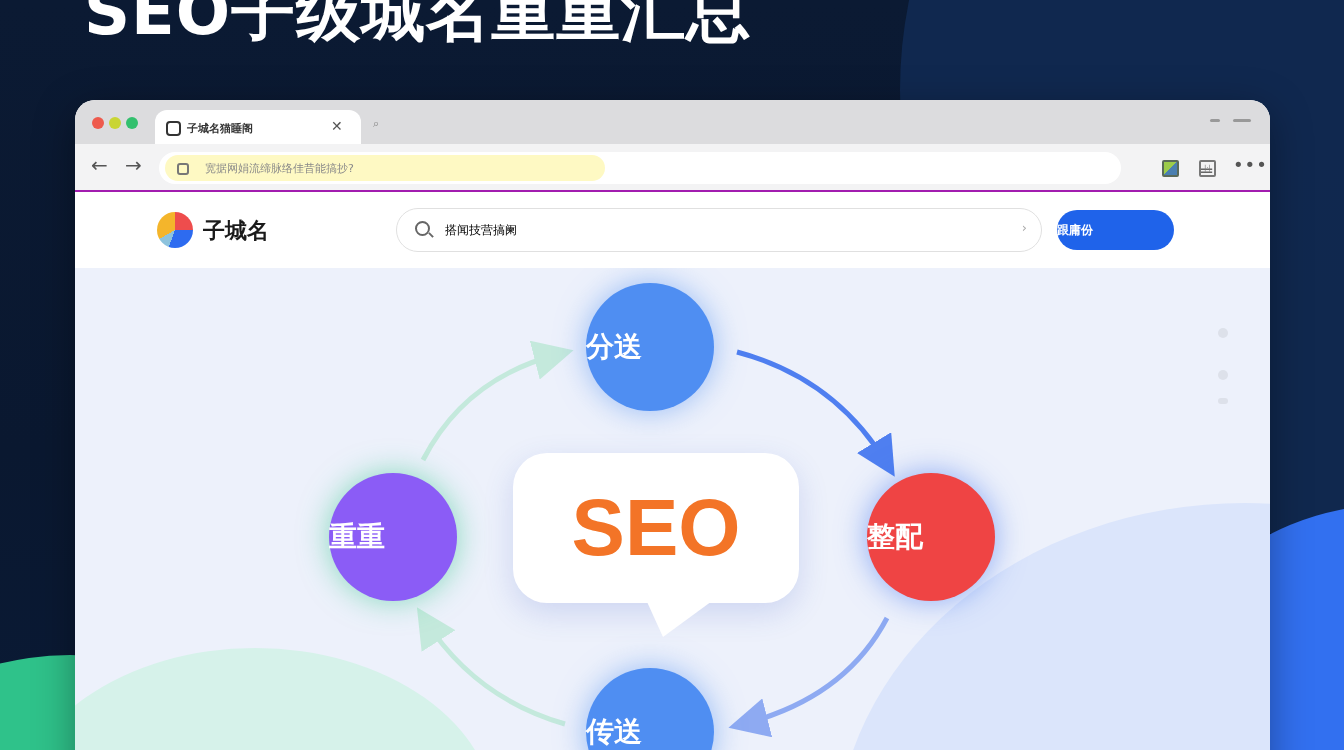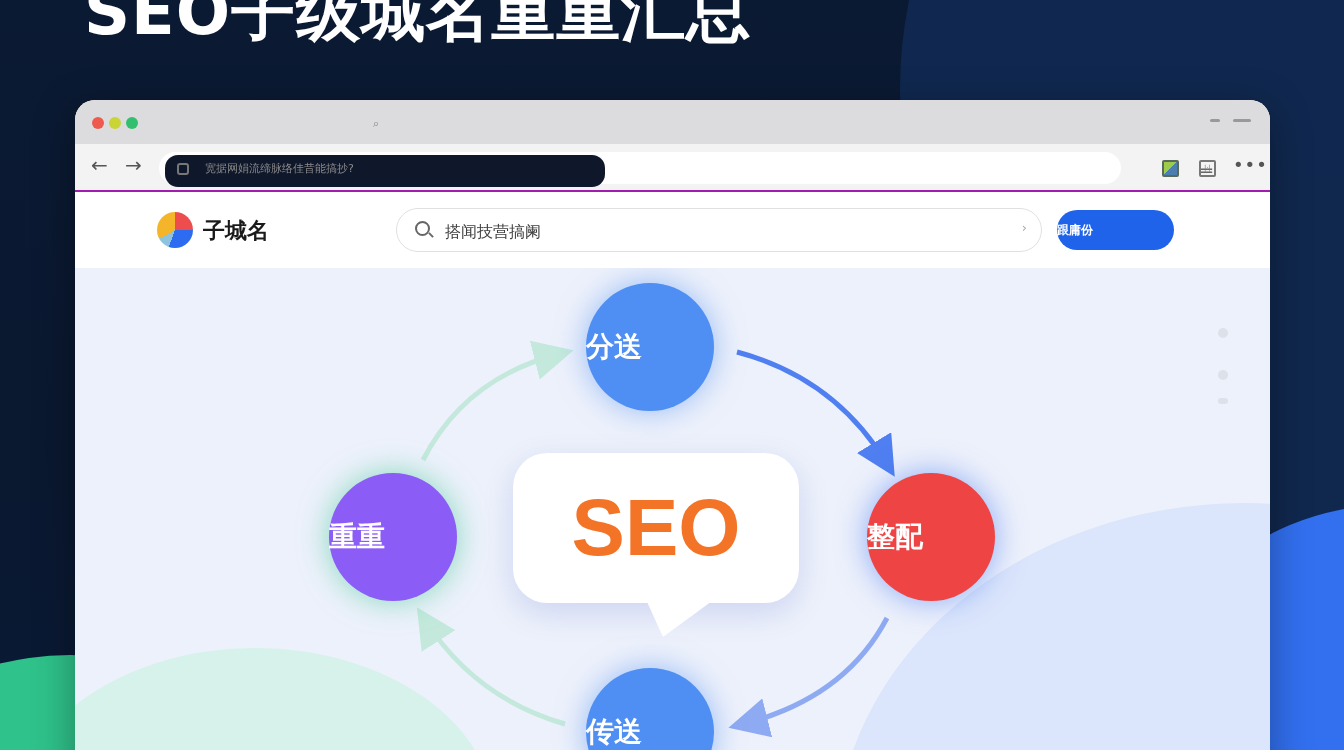--- a/index.html
+++ b/index.html
@@ -49,22 +49,22 @@
   .win-min { position:absolute; left:1135px; top:19px; width:10px; height:3px; background:#999; border-radius:2px; }
   .win-max { position:absolute; left:1158px; top:19px; width:18px; height:3px; background:#999; border-radius:2px; }
   .navbar { position:absolute; left:0; top:44px; width:100%; height:46px; background:#f3f3f4; }
   .nav-btn { position:absolute; top:9px; font-size:20px; color:#555; }
   .back { left:16px; } .fwd { left:50px; }
   .urlbar {
     position:absolute; left:84px; top:8px; width:962px; height:32px;
     background:#ffffff; border-radius:16px;
   }
   .url-inner {
-    position:absolute; left:6px; top:3px; width:440px; height:32px;
-    background:#0f172a; border-radius:13px;
+    position:absolute; left:6px; top:3px; width:440px; height:26px;
+    background:#fef9c3; border-radius:13px;
   }
   .url-icon {
     position:absolute; left:12px; top:8px; width:8px; height:8px;
     border:2px solid #777; border-radius:3px;
   }
   .url-text { position:absolute; left:40px; top:6px; font-size:11px; color:#8a8a8a; }
   .url-menu { position:absolute; left:1040px; top:9px; font-size:18px; color:#666; }
   .ext1 {
     position:absolute; left:1087px; top:16px; width:13px; height:13px;
     border:2px solid #5a6a5a; border-radius:2px; background:linear-gradient(135deg,#9ccc4a 50%,#4a7fb0 50%);
@@ -85,21 +85,21 @@
     border:1px solid #e0e0e0; border-radius:22px; background:#fff;
   }
   .search-icon {
     position:absolute; left:18px; top:12px; width:11px; height:11px;
     border:2px solid #666; border-radius:50%;
   }
   .search-icon::after {
     content:""; position:absolute; left:11px; top:11px; width:6px; height:2px;
     background:#666; transform:rotate(45deg);
   }
-  .search-ph { position:absolute; left:48px; top:13px; font-size:16px; color:#404040; }
+  .search-ph { position:absolute; left:48px; top:13px; font-size:12px; color:#000000; }
   .search-arrow { position:absolute; right:14px; top:11px; font-size:13px; color:#aaa; }
   .cta {
     position:absolute; left:982px; top:18px; width:117px; height:40px;
     background:#1f63ea; color:#fff; border:none; border-radius:20px;
     font-size:12px; font-weight:bold; text-align:left; line-height:40px;
   }
   .content {
     position:absolute; left:0; top:168px; width:100%; height:540px;
     background:#edf1fb; overflow:hidden;
   }
@@ -142,20 +142,25 @@
 <div class="bg-blob-right"></div>
 <div class="bg-blob-left"></div>
 
 <h1 class="headline">SEO子级城名重重汇总</h1>
 
 <div class="browser">
   <div class="tabbar">
     <span class="traffic t-red"></span>
     <span class="traffic t-yellow"></span>
     <span class="traffic t-green"></span>
+    <div class="tab">
+      <span class="tab-favicon"></span>
+      <span class="tab-title">子城名猫睡阁</span>
+      <span class="tab-close">✕</span>
+    </div>
     <span class="newtab">⌕</span>
     <span class="win-min"></span>
     <span class="win-max"></span>
   </div>
 
   <div class="navbar">
     <span class="nav-btn back">←</span>
     <span class="nav-btn fwd">→</span>
     <div class="urlbar">
       <div class="url-inner">

